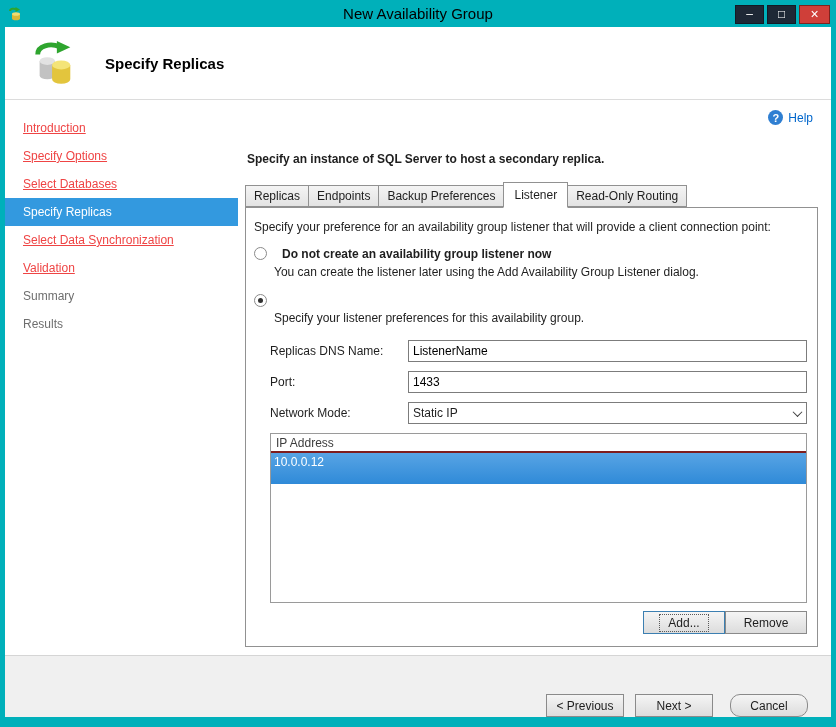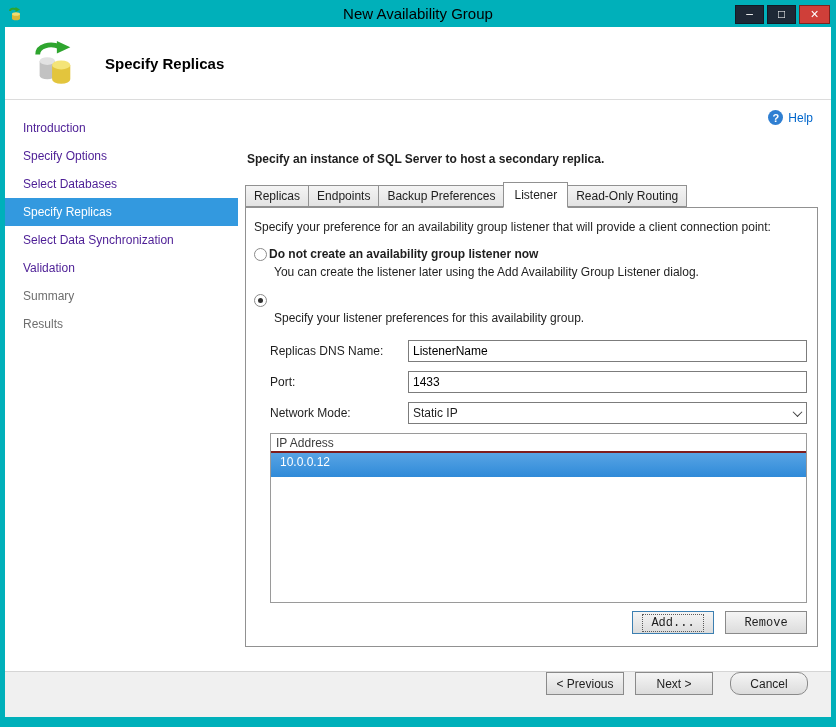--- a/index.html
+++ b/index.html
@@ -22,65 +22,65 @@
 
   
   .header { height:73px; display:flex; align-items:center; padding-left:26px; border-bottom:1px solid #dcdcdc; flex:0 0 auto; }
   .header-icon { width:46px; height:46px; }
   .page-title { font-size:15px; font-weight:bold; margin-left:28px; color:#000; }
 
   
   .body { flex:1 1 auto; display:flex; min-height:0; }
   .sidebar { width:233px; flex:0 0 auto; padding-top:14px; }
   .side-item { height:28px; line-height:28px; padding-left:18px; white-space:nowrap; cursor:default; }
-  .side-item.link { color:#4c1d95; }
+  .side-item.link { color:#ef4444;text-decoration:underline; }
   .side-item.active { background:#3399df; color:#fff; }
   .side-item.disabled { color:#6e6e6e; }
 
   .content { flex:1 1 auto; position:relative; padding:0 13px 0 7px; min-width:0; }
   .help-link { position:absolute; top:10px; right:18px; display:flex; align-items:center; gap:5px; color:#0066cc; cursor:default; }
   .help-icon { width:15px; height:15px; border-radius:50%; background:#2f7fd2; color:#fff; font-weight:bold;
                font-size:11px; display:flex; align-items:center; justify-content:center; }
   .instruction { font-weight:bold; margin:52px 0 16px 2px; }
 
   
   .tabs { display:flex; align-items:flex-end; position:relative; z-index:2; }
   .tab { padding:3px 8px 3px; background:linear-gradient(#f4f4f4,#e3e3e3); border:1px solid #919191; margin-right:-1px; white-space:nowrap; cursor:default; }
   .tab.active { background:#fff; border-bottom-color:#fff; margin-bottom:-1px; padding:5px 10px 5px; position:relative; z-index:3; }
 
   .tab-panel { position:relative; z-index:1; border:1px solid #919191; background:#fff; height:440px; padding:12px 10px 0 8px; }
   .pref-text { margin:0 0 13px 0; }
 
-  .radio-row { display:flex; align-items:center; gap:2px; margin:9px 0 4px 0; }
+  .radio-row { display:flex; gap:15px; margin:9px 0 4px 0; }
   .radio { width:13px; height:13px; border:1px solid #8a8a8a; border-radius:50%; background:#fff; position:relative; flex:0 0 auto; }
   .radio.checked::after { content:""; position:absolute; left:3px; top:3px; right:3px; bottom:3px; border-radius:50%; background:#313131; }
   .radio-label { font-weight:bold; }
   .radio-desc { margin:1px 0 15px 20px; }
 
   .form-row { display:flex; align-items:center; margin:0 0 9px 16px; }
   .form-row label { width:138px; flex:0 0 auto; }
   .text-input { flex:1 1 auto; height:22px; border:1px solid #7c7c7c; padding:0 4px; font:inherit; background:#fff; }
   .select { flex:1 1 auto; height:22px; border:1px solid #7c7c7c; background:#fff; display:flex; align-items:center; padding-left:4px; cursor:default; }
   .select .select-value { flex:1 1 auto; }
   .chevron { width:17px; display:flex; align-items:center; justify-content:center; }
   .chevron::after { content:""; border:solid #3f3f3f; border-width:0 1px 1px 0; padding:3px; transform:rotate(45deg) translate(-1px,-1px); }
 
   .ip-list { margin:3px 0 0 16px; border:1px solid #9a9a9a; height:170px; background:#fff; overflow:hidden; }
   .ip-header { height:19px; line-height:19px; padding-left:5px; color:#3c3c3c; border-bottom:2px solid #7f1d1d; cursor:default; }
-  .ip-row { height:24px; line-height:19px; padding-left:9px; cursor:default; }
+  .ip-row { height:31px; line-height:19px; padding-left:3px; cursor:default; }
   .ip-row.selected { background:linear-gradient(#58a4e4,#2f8ad8); color:#fff; }
 
-  .list-buttons { display:flex; justify-content:flex-end; gap:11px; margin:8px 0 8px 0;font-family:Liberation Mono, monospace; }
+  .list-buttons { display:flex; justify-content:flex-end; margin:8px 0 8px 0; }
   .btn { min-width:82px; height:23px; background:linear-gradient(#f5f5f5,#dcdcdc); border:1px solid #8a8a8a;
          font:inherit; font-size:12px; color:#1e1e1e; cursor:default; }
   .btn.focused { border-color:#3c7fb1; }
   .btn.focused .btn-text { outline:1px dotted #5a5a5a; padding:1px 8px; }
 
   
-  .footer { flex:0 0 auto; height:46px; background:#f0f0f0; border-top:1px solid #d5d5d5; display:flex; align-items:flex-start;
+  .footer { flex:0 0 auto; height:62px; background:#f0f0f0; border-top:1px solid #d5d5d5; display:flex; align-items:flex-end;
             justify-content:flex-end; padding-right:23px; }
   .footer .btn { min-width:78px; margin-left:11px; }
   .footer .btn.cancel { margin-left:17px;border-radius:10px; }
 </style>
 </head>
 <body>
 
 <div class="window">
 
   <div class="titlebar">

